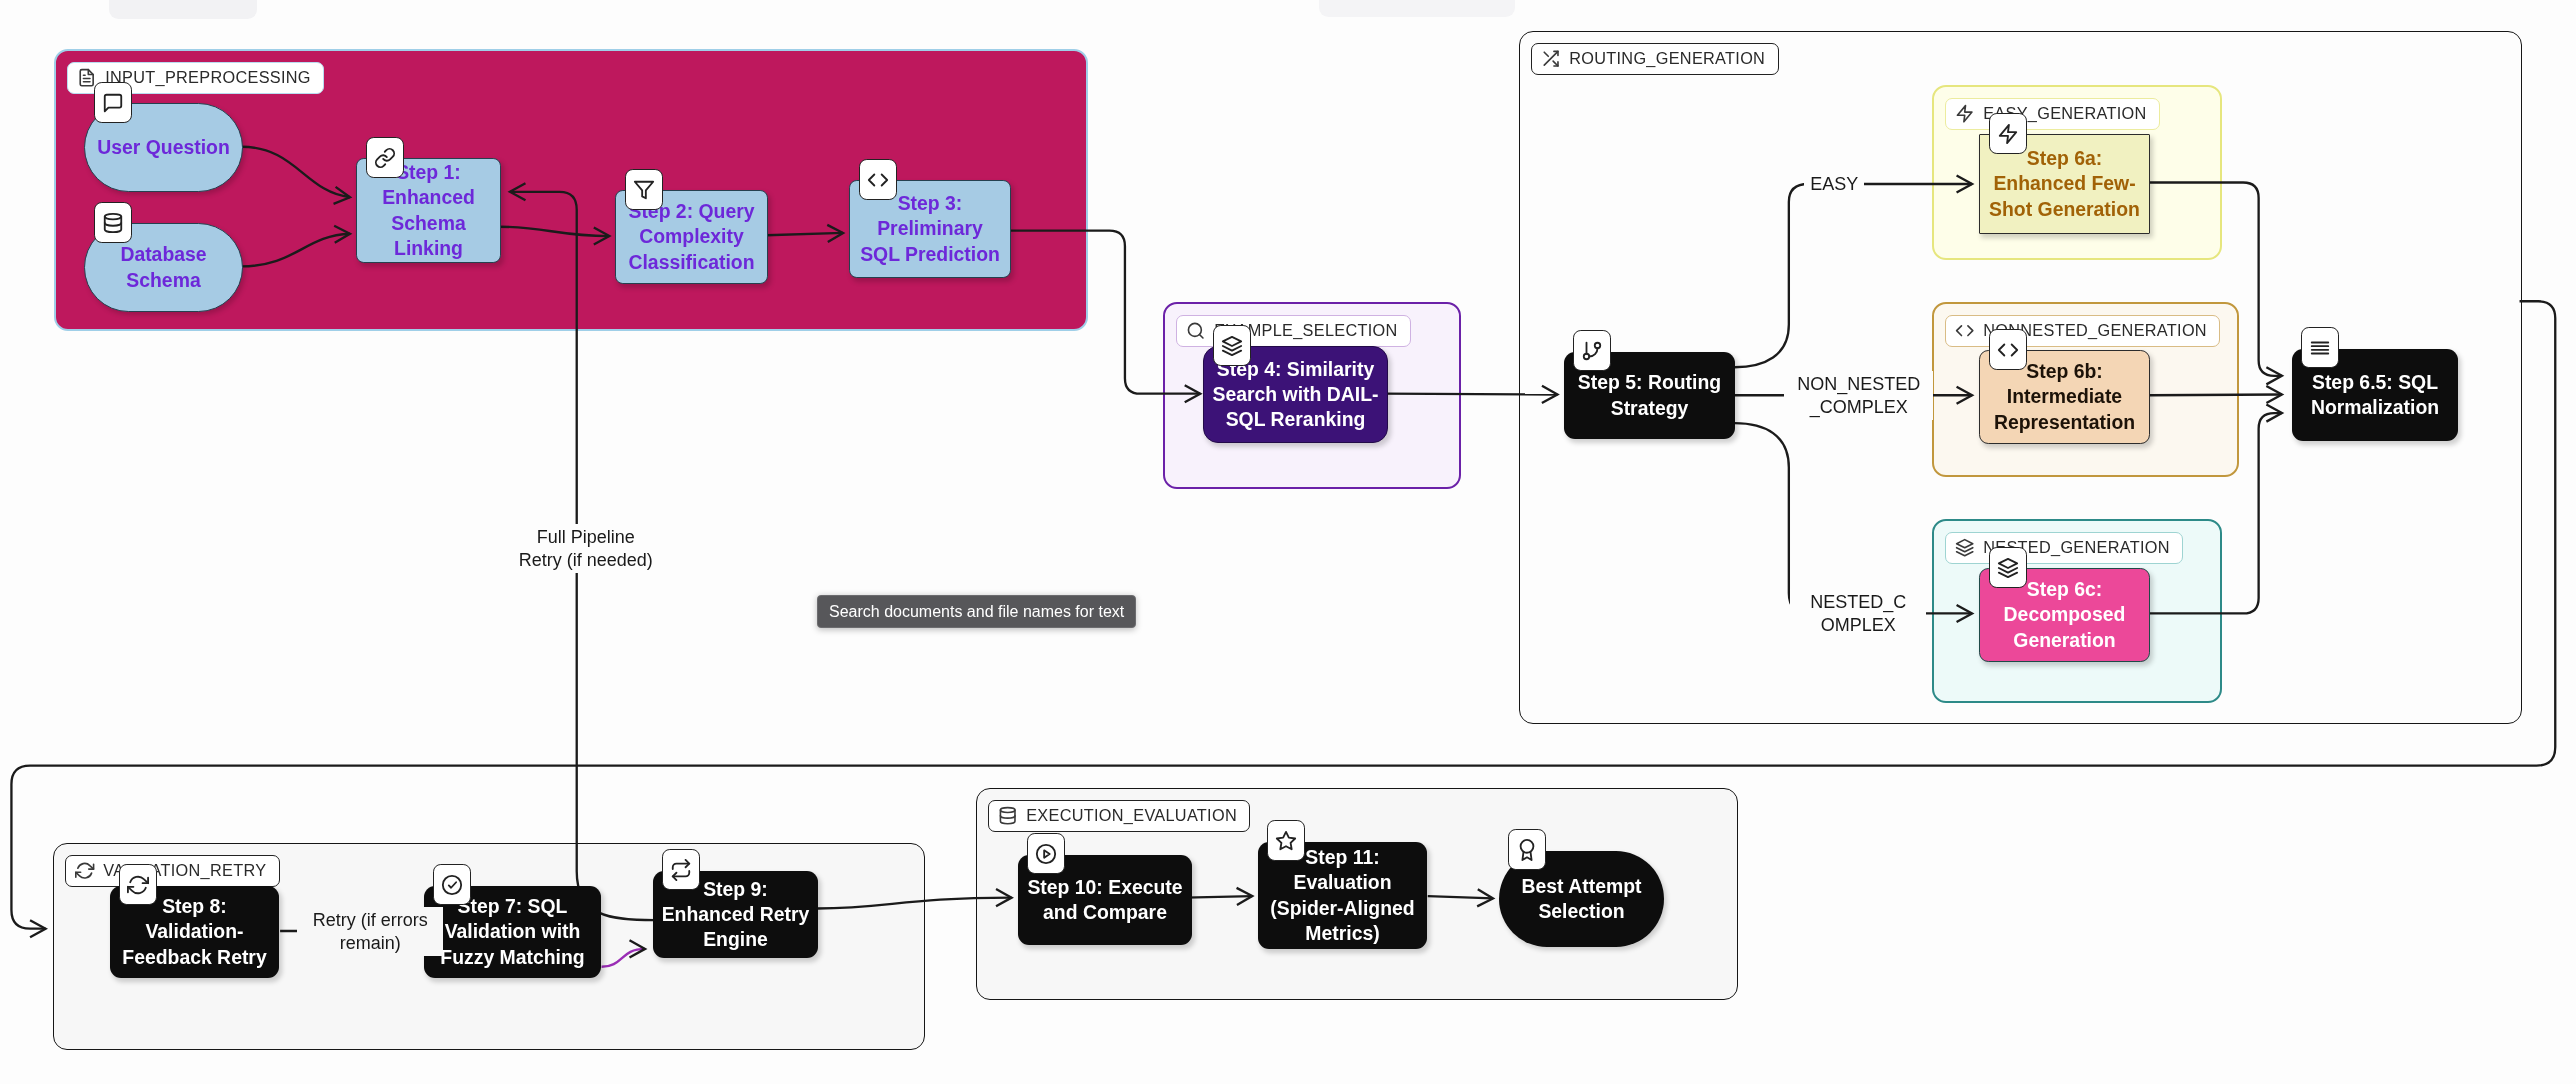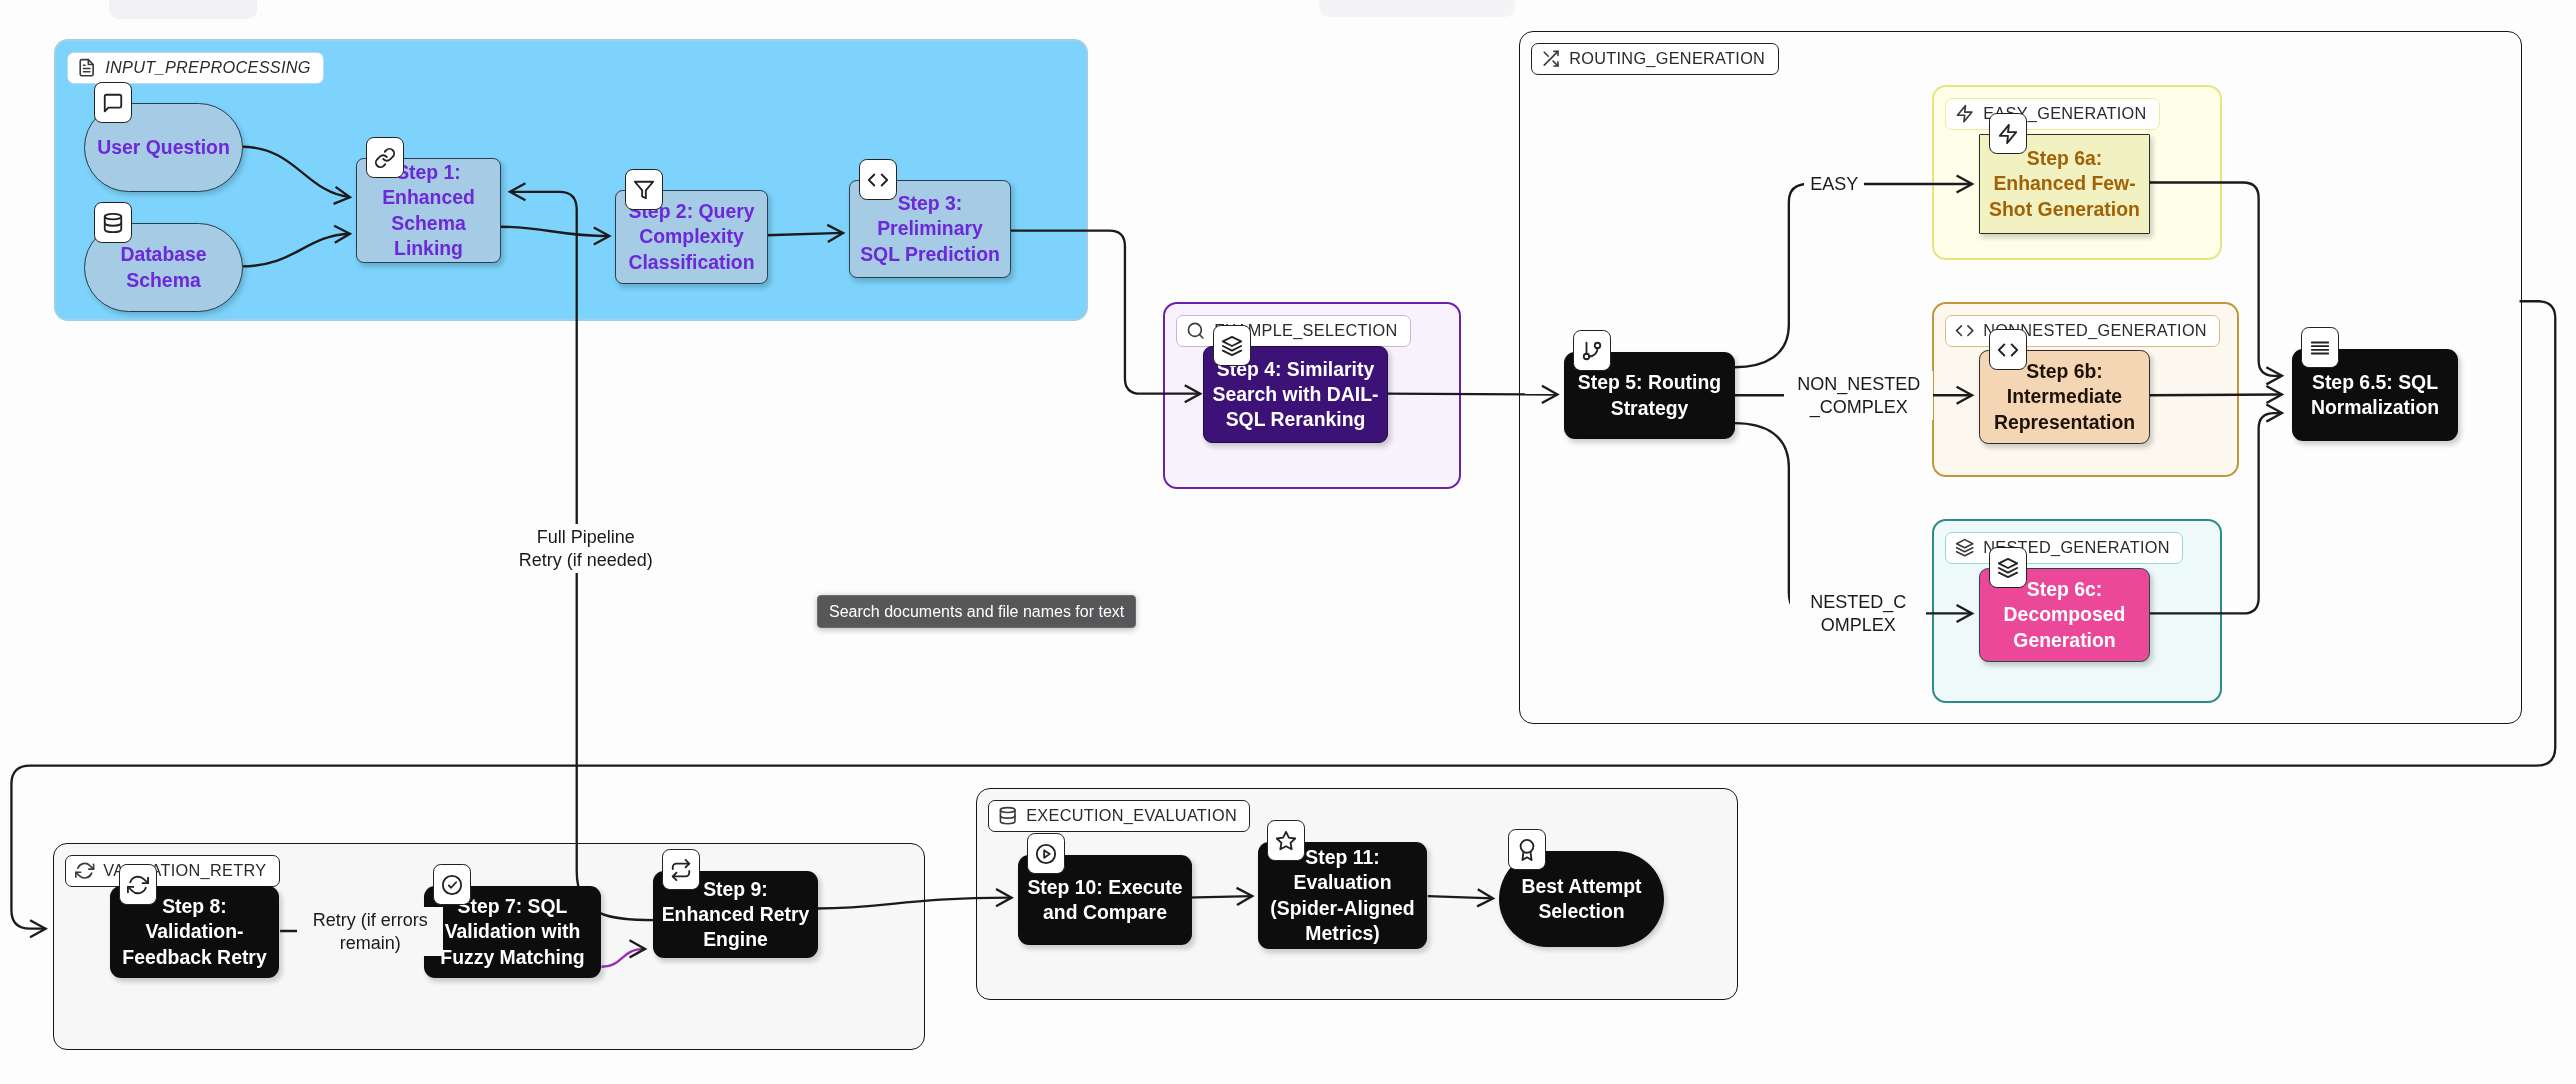--- a/index.html
+++ b/index.html
@@ -16,21 +16,21 @@
   .node{position:absolute;display:flex;align-items:center;justify-content:center;z-index:3;
         box-shadow:2.3px 3.1px 5.4px rgba(0,0,0,.18);}
   .node-label{font-size:19.4px;font-weight:600;line-height:1.3;text-align:center;padding:0 6.2px;}
   .badge{position:absolute;top:-22px;left:9.3px;width:36px;height:39px;background:#fff;
          border:1.9px solid #222;border-radius:7.8px;display:flex;align-items:center;justify-content:center;}
   .badge svg{width:22px;height:22px;stroke:#222;}
 
   .blue{background:#a6cbe4;border:1.9px solid #25404f;border-radius:7.8px;color:#6d28d9;}
   .stadium{border-radius:48px !important;}
   .black{background:#0d0d0d;border-radius:11px;color:#fff;}
-  .purple-node{background:#3c1277;border:1.6px solid #230a49;border-radius:9px;color:#fff;}
+  .purple-node{background:#3c1277;border:1.6px solid #230a49;border-radius:15px;color:#fff;}
   .yellow-node{background:#f1f1c1;border:1.9px solid #2c2c2c;border-radius:1px;color:#a16207;}
   .peach-node{background:#f4d6b5;border:1.9px solid #2c2c2c;border-radius:9.3px;color:#1c1208;align-items:center;}
   .teal-node{background:#ec4899;border:1.9px solid #1f4a48;border-radius:9.3px;color:#fff;}
 
   .elabel{position:absolute;z-index:4;font-size:18px;color:#1a1a1a;line-height:1.28;
           text-align:center;background:#fdfdfd;padding:1.6px 6.2px;}
   svg.edges{position:absolute;left:0;top:0;z-index:2;}
   svg.edges path{fill:none;stroke:#1b1b1b;stroke-width:3;}
   svg.edges path.purple{stroke:#9a2db5;}
 
@@ -39,21 +39,21 @@
            white-space:nowrap;box-shadow:0 1.6px 6.2px rgba(0,0,0,.25);}
 </style>
 </head>
 <body>
 
 <div class="canvas">
 
   <div class="artifact" style="left:109px;width:148px;height:18.6px;"></div>
   <div class="artifact" style="left:1319px;width:196px;height:17px;background:#f4f4f6;"></div>
 
-  <div class="group" style="left:54px;top:39px;width:1030px;height:278px;background:#7dd3fc;border:2.3px solid #9fcfe8;font-style:italic;">
+  <div class="group" style="left:54px;top:49px;width:1030px;height:278px;background:#be185d;border:2.3px solid #9fcfe8;">
     <span class="chip" style="border:1.6px solid #b9dcf0;">
       <svg viewBox="0 0 24 24" fill="none" stroke-width="2" stroke-linecap="round" stroke-linejoin="round" stroke="currentColor">
           <path d="M14 2H6a2 2 0 0 0-2 2v16a2 2 0 0 0 2 2h12a2 2 0 0 0 2-2V8z"></path>
           <path d="M14 2v6h6"></path>
           <path d="M16 13H8"></path>
           <path d="M16 17H8"></path>
           <path d="M10 9H8"></path>
         </svg>
       <span>INPUT_PREPROCESSING</span>
     </span>

